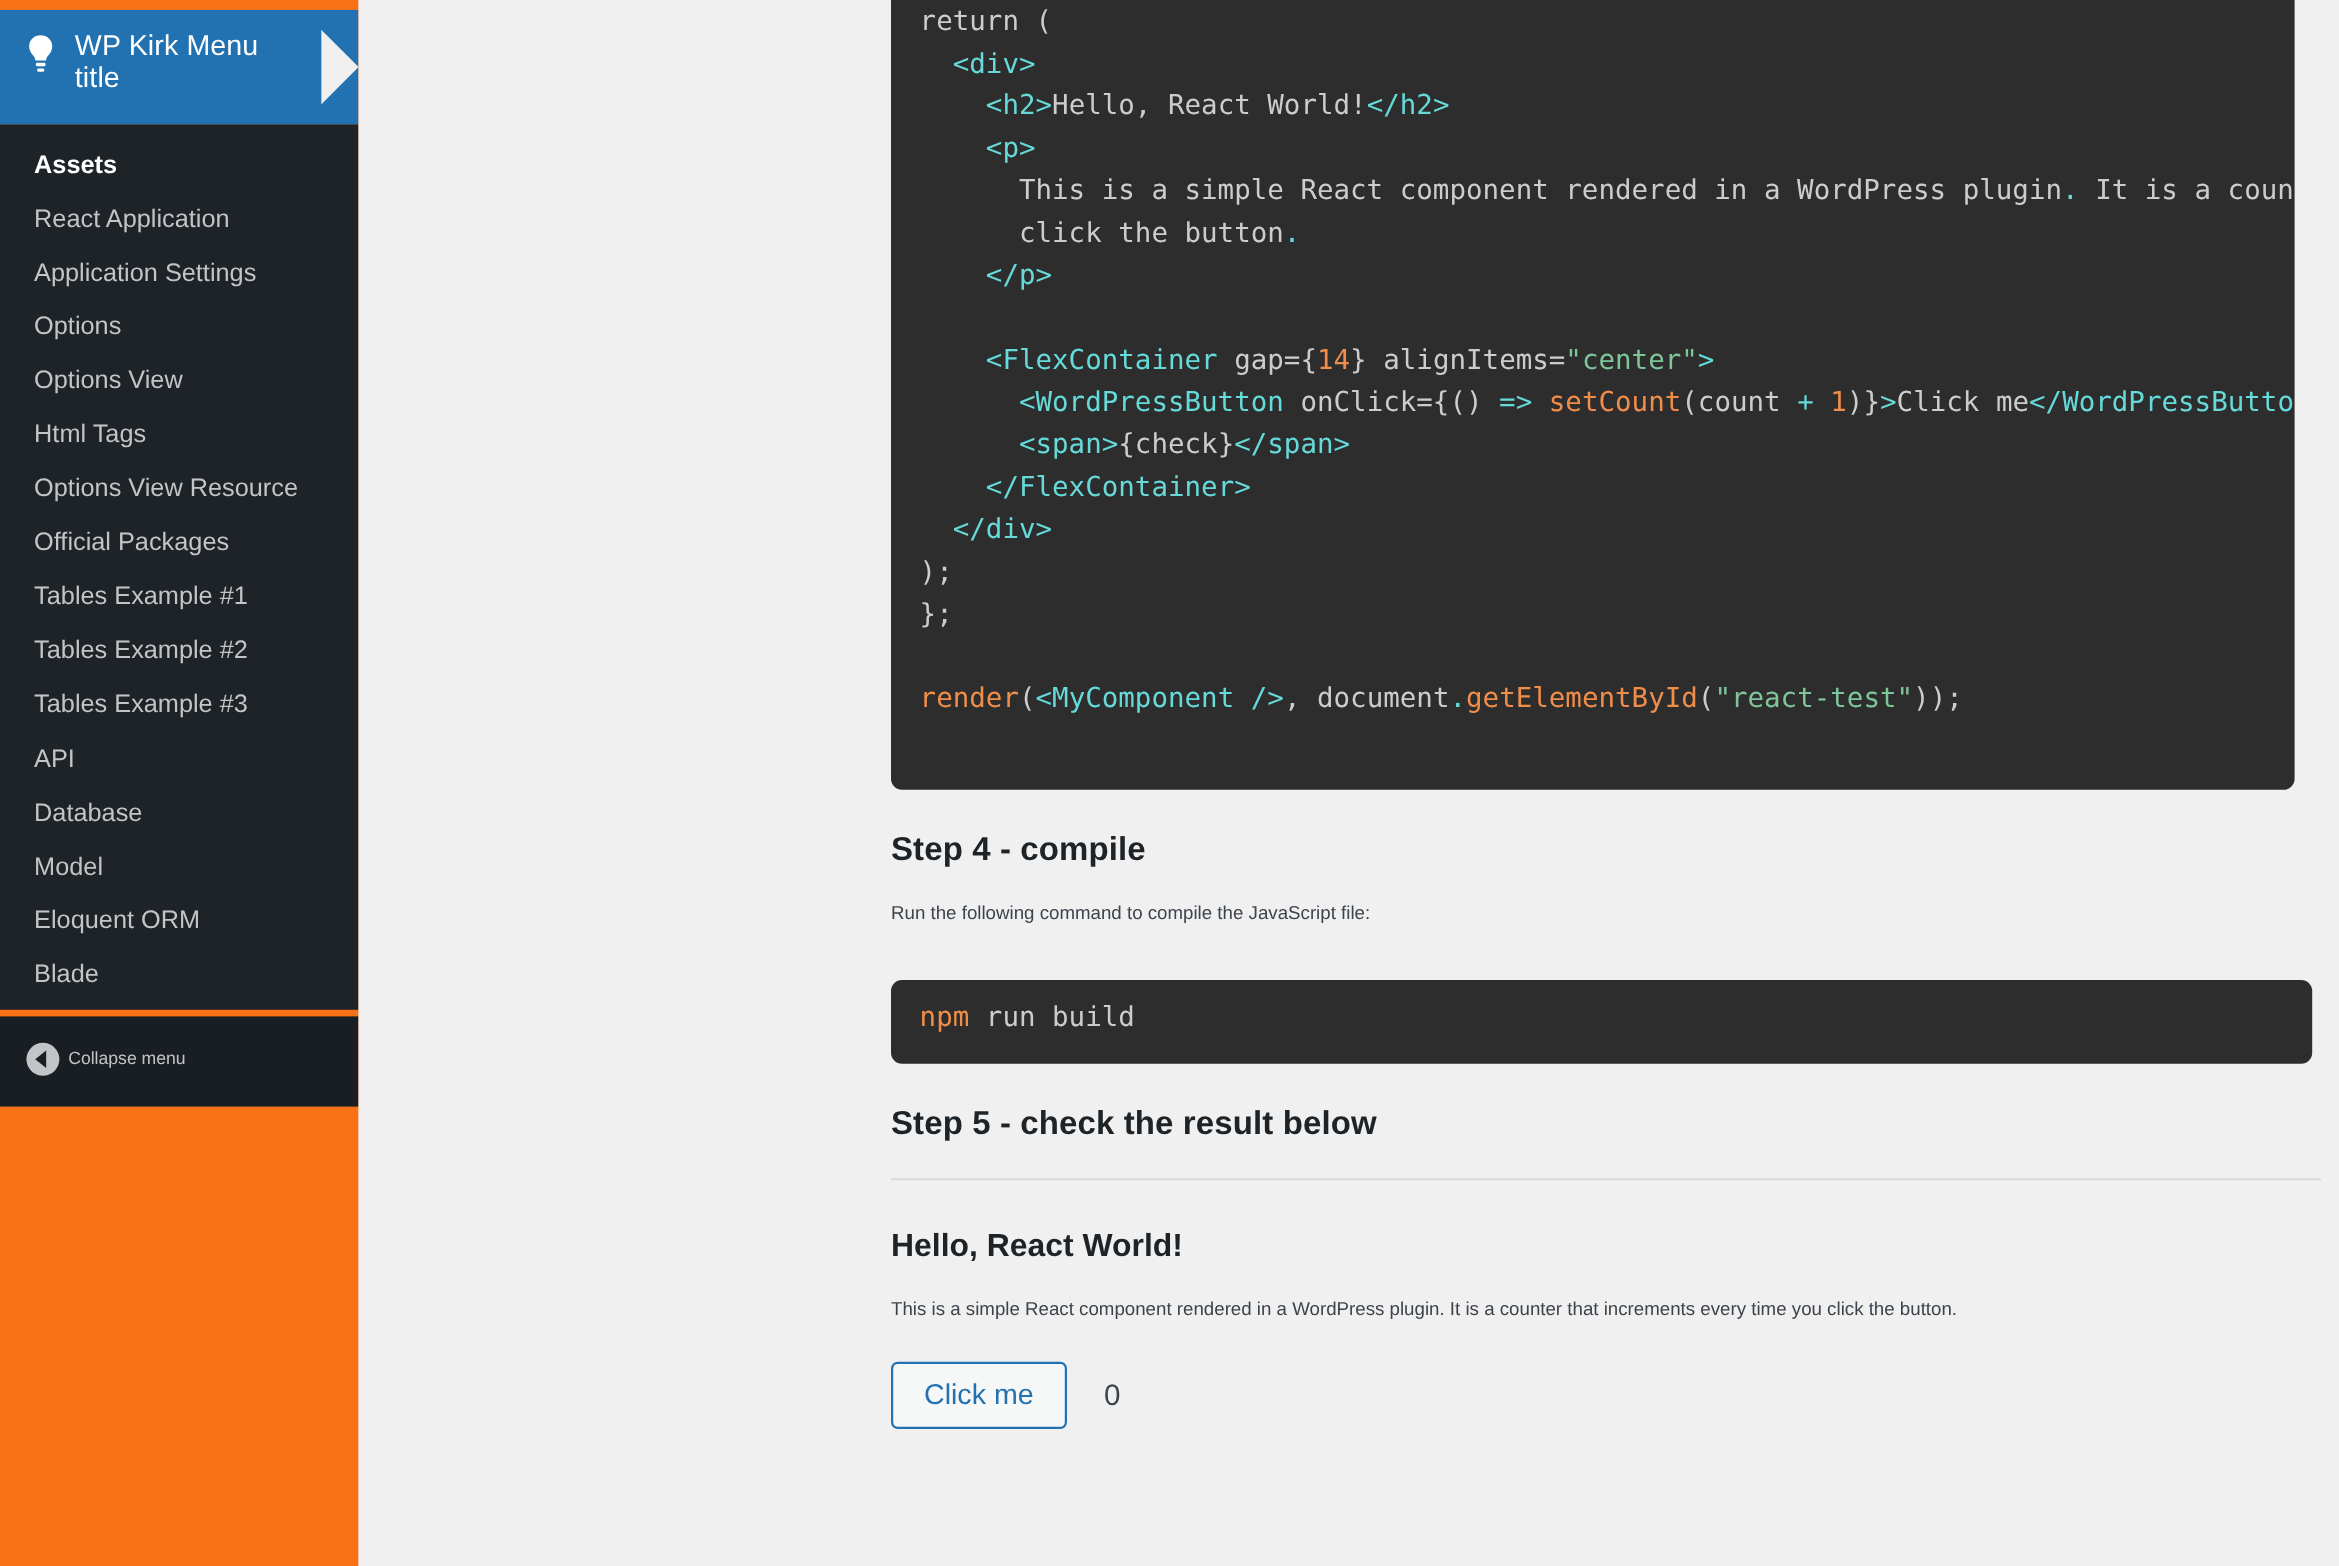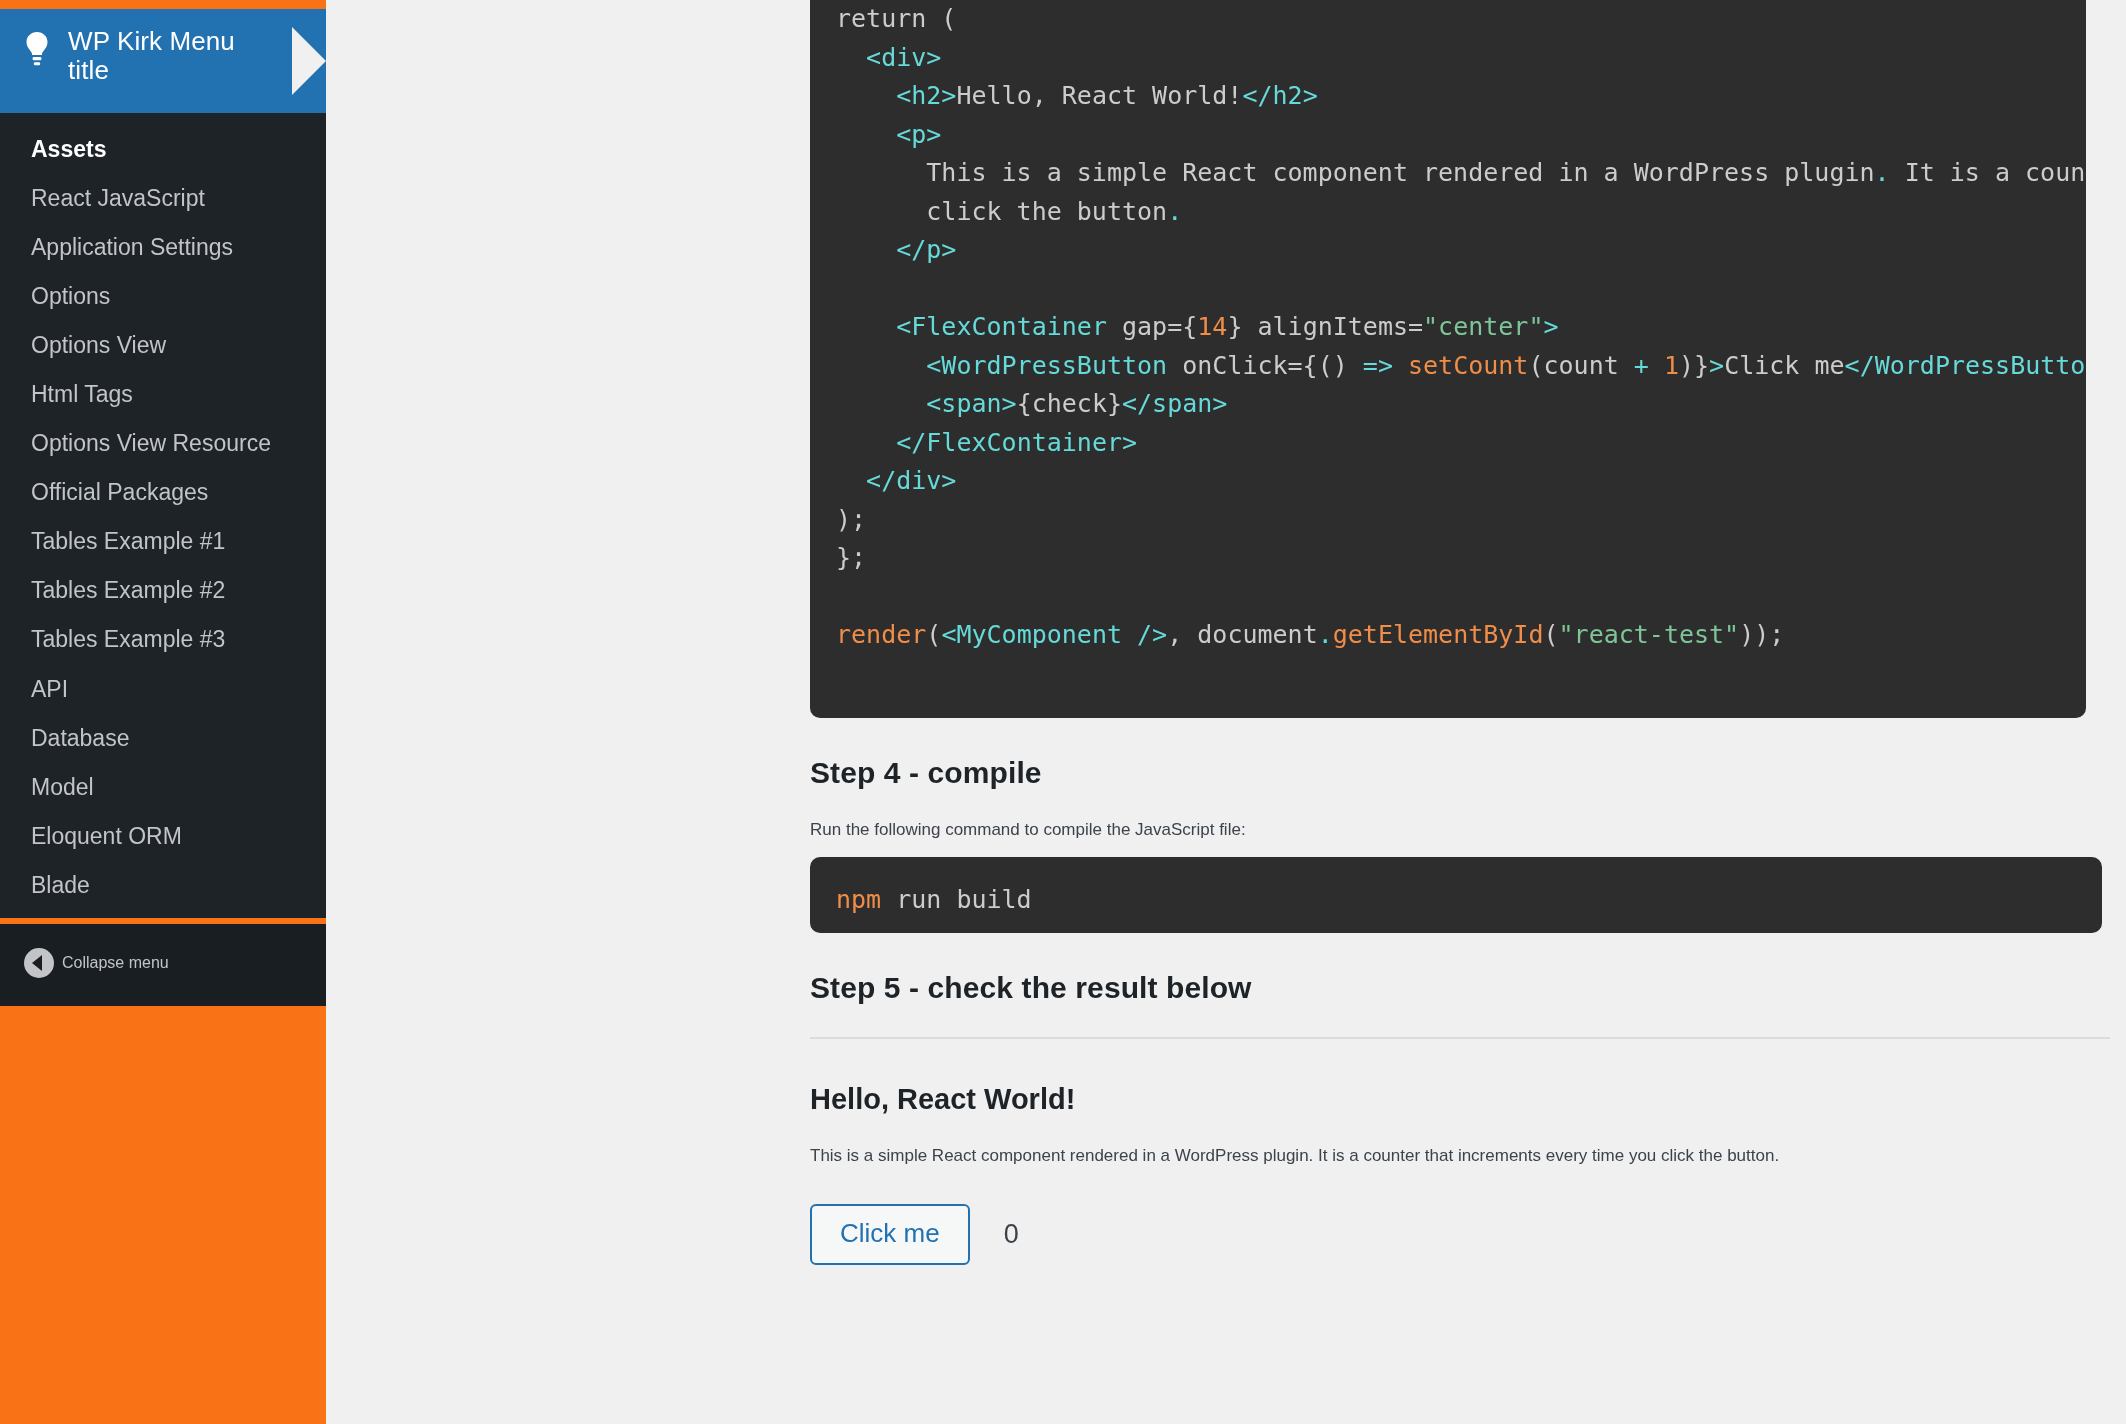--- a/index.html
+++ b/index.html
@@ -158,25 +158,25 @@
   }
   .codeblock.main {
     width: 1276px;
     margin-top: -36px;
     padding: 36px 30px 36px 26px;
     height: 754px;
   }
   .codeblock.shell {
     width: 1292px;
     padding: 30px 26px;
-    margin-top: 14px;
+    margin-top: 48px;
     height: 76px;
     line-height: 1;
     display: flex;
-    align-items: flex-start;
+    align-items: flex-end;
   }
 
   .tok-tag    { color: #66d9d9; }
   .tok-str    { color: #7ec699; }
   .tok-num    { color: #f08d49; }
   .tok-fn     { color: #f08d49; }
   .tok-op     { color: #66d9d9; }
   .tok-punct  { color: #cccccc; }
   .tok-plain  { color: #cccccc; }
   .tok-dot    { color: #66d9d9; }
@@ -244,21 +244,21 @@
             <rect x="10.6" y="26" width="8.8" height="3.2" rx="1.2" fill="#ffffff"></rect>
             <rect x="11.8" y="31.2" width="6.4" height="3.0" rx="1.2" fill="#ffffff"></rect>
           </svg>
         </span>
         <span class="menu-header-title">WP Kirk Menu title</span>
         <span class="menu-arrow"></span>
       </div>
 
       <div class="menu-body">
           <a class="menu-item current">Assets</a>
-          <a class="menu-item">React JavaScript</a>
+          <a class="menu-item">React Application</a>
           <a class="menu-item">Application Settings</a>
           <a class="menu-item">Options</a>
           <a class="menu-item">Options View</a>
           <a class="menu-item">Html Tags</a>
           <a class="menu-item">Options View Resource</a>
           <a class="menu-item">Official Packages</a>
           <a class="menu-item">Tables Example #1</a>
           <a class="menu-item">Tables Example #2</a>
           <a class="menu-item">Tables Example #3</a>
           <a class="menu-item">API</a>

